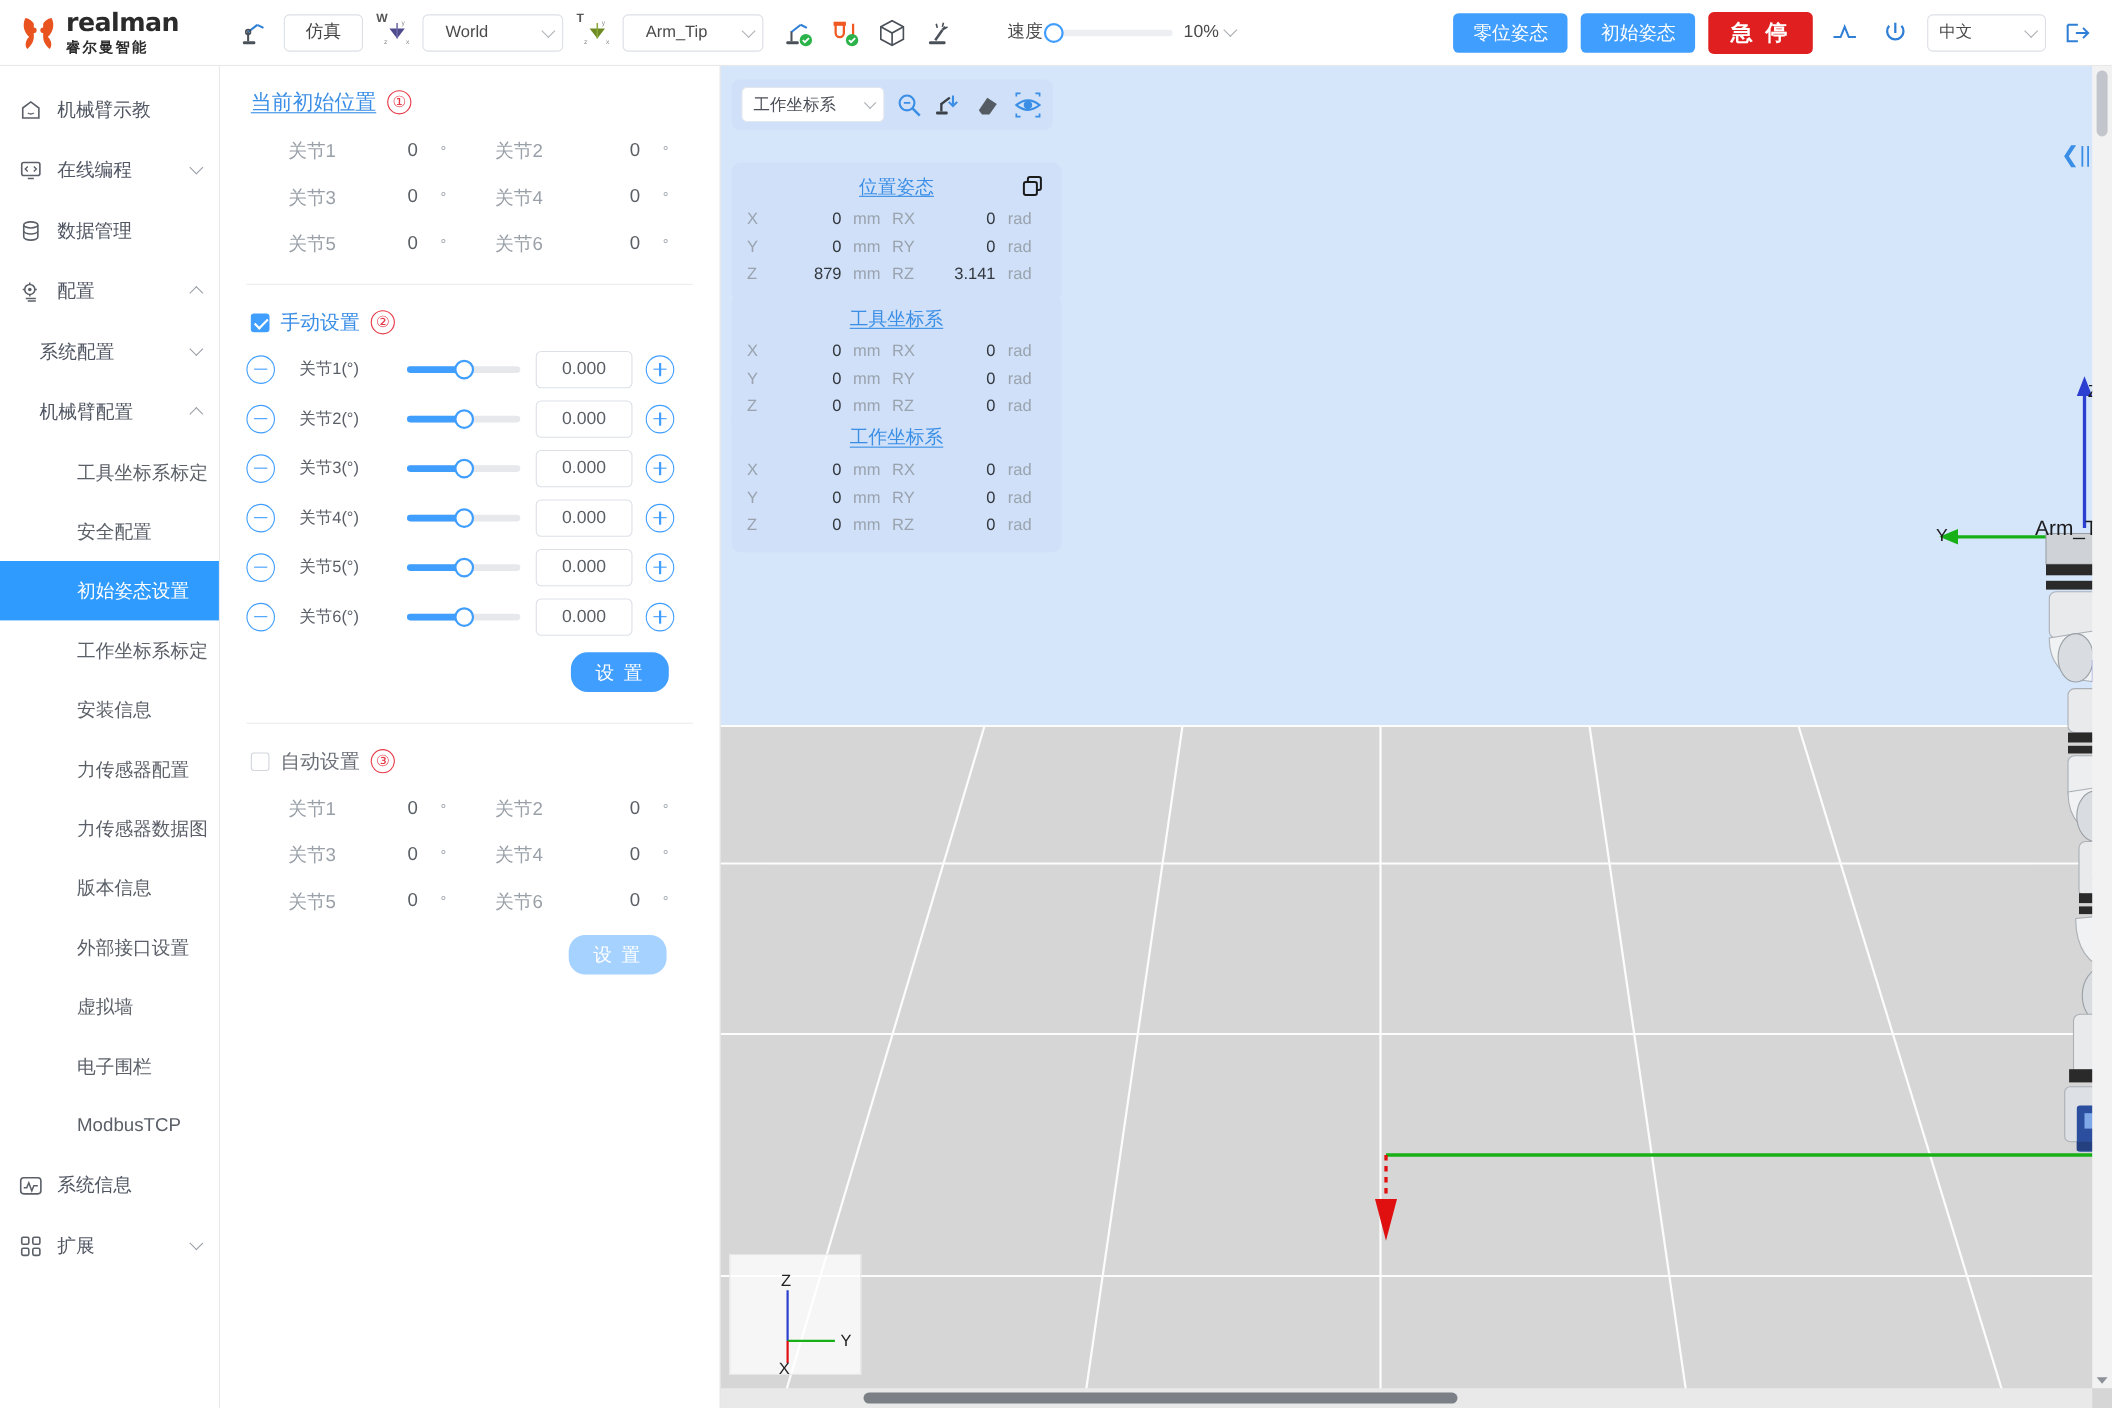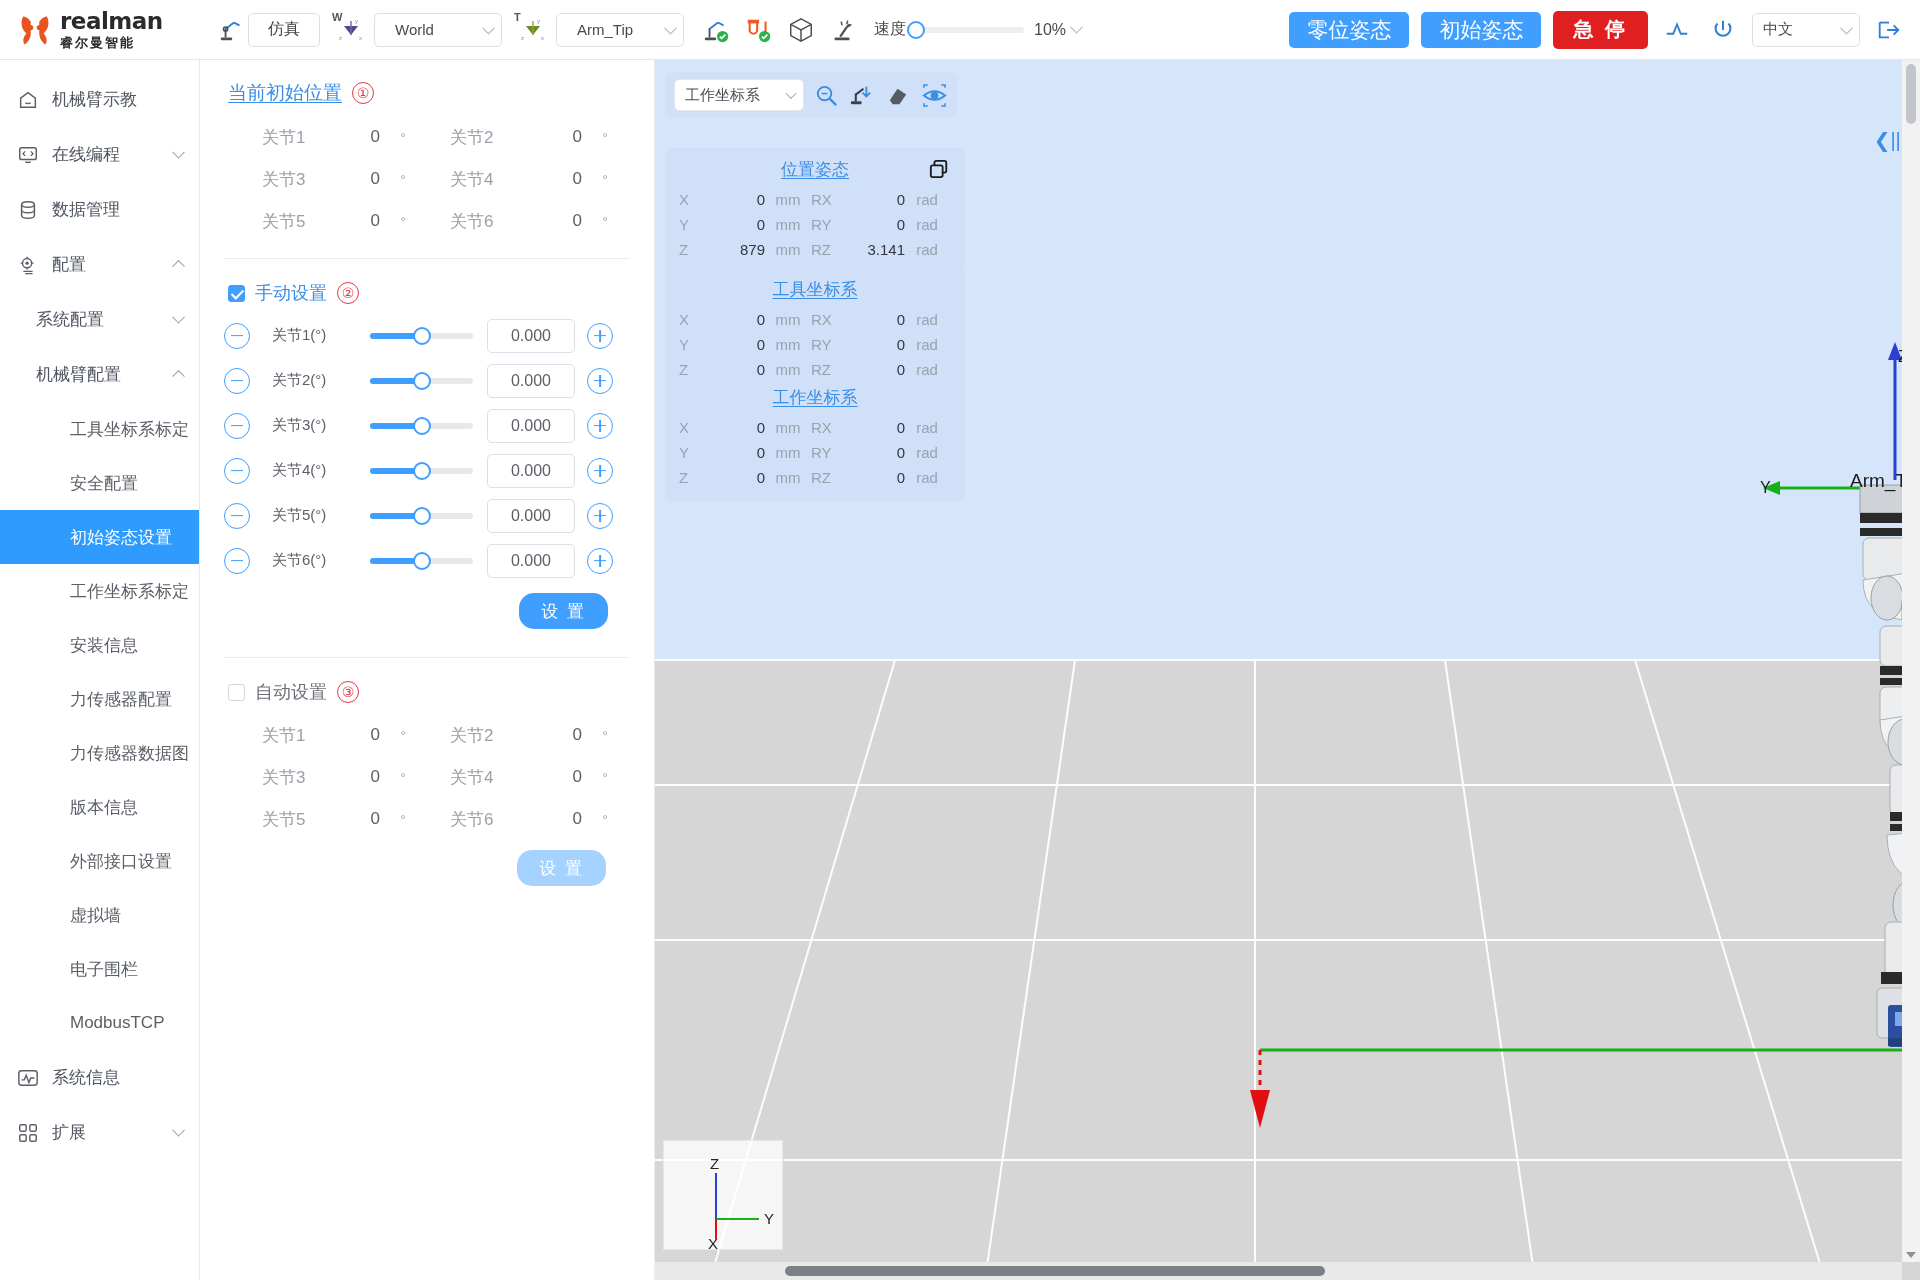--- a/index.html
+++ b/index.html
@@ -48,39 +48,39 @@
     font-size: 15px; color: #4a4a4a; display: flex; align-items: center;
     position: relative; cursor: pointer;
   }
   .select-box .caret {
     position: absolute; right: 8px; top: 50%; width: 9px; height: 9px;
     border-right: 1.6px solid #b0b3b8; border-bottom: 1.6px solid #b0b3b8;
     transform: translateY(-70%) rotate(45deg);
   }
   .tool-icons { display: flex; align-items: center; gap: 12px; margin-left: 18px; }
   .speed-wrap { display: flex; align-items: center; gap: 10px; margin-left: 16px; }
-  .speed-label { font-size: 16px; color: #4a4a4a; }
+  .speed-label { font-size: 16px; color: #4a4a4a; margin-left: 32px; }
   .speed-track {
     width: 108px; height: 6px; background: #eceef1; border-radius: 3px; position: relative;
   }
   .speed-knob {
     position: absolute; left: -9px; top: 50%; transform: translateY(-50%);
     width: 18px; height: 18px; border-radius: 50%;
     background: #fff; border: 2px solid #409eff;
   }
   .speed-val { font-size: 16px; color: #4a4a4a; display: flex; align-items: center; gap: 6px; cursor: pointer; }
   .speed-val .caret {
     width: 9px; height: 9px; border-right: 1.6px solid #a9adb3; border-bottom: 1.6px solid #a9adb3;
     transform: translateY(-25%) rotate(45deg);
   }
 
   .topbar-right { margin-left: auto; display: flex; align-items: center; gap: 12px; }
   .btn-blue {
     height: 36px; padding: 0 18px; border-radius: 5px; border: none;
-    background: #409eff; color: #fff; font-size: 21px; cursor: pointer;
+    background: #409eff; color: #fff; font-size: 17px; cursor: pointer;
     display: inline-flex; align-items: center; justify-content: center;
   }
   .btn-stop {
     height: 38px; padding: 0 20px; border-radius: 5px; border: none;
     background: #e02020; color: #fff; font-size: 20px; font-weight: 700;
     letter-spacing: 3px; cursor: pointer;
     display: inline-flex; align-items: center; justify-content: center;
   }
   .icon-btn { width: 34px; height: 34px; display: inline-flex; align-items: center; justify-content: center; cursor: pointer; }
   .lang-select {
@@ -303,21 +303,21 @@
     <span class="tb-icon">
       <svg viewBox="0 0 28 28" width="26" height="26">
         <path d="M6 22 L6 12" stroke="#4a5058" stroke-width="2" fill="none"></path>
         <path d="M6 13 L15 6" stroke="#2f7fd6" stroke-width="2" fill="none"></path>
         <path d="M15 6 L21 9" stroke="#2f7fd6" stroke-width="2" fill="none"></path>
         <circle cx="6" cy="13" r="2.3" fill="none" stroke="#4a5058" stroke-width="1.6"></circle>
         <rect x="1" y="22" width="12" height="3" rx="1" fill="#4a5058"></rect>
       </svg>
     </span>
 
-    <button class="pill-btn" style="">仿真</button>
+    <button class="pill-btn" style="margin-left:10px;">仿真</button>
 
     <div class="frame-group">
       <span class="frame-badge">
         <span class="lead">W</span>
         <svg viewBox="0 0 34 34" width="34" height="34">
           <path d="M17 22 L10 13 L24 13 Z" fill="#4f4a8c"></path>
           <path d="M17 22 L17 8" stroke="#6f6aa8" stroke-width="1.4"></path>
           <text x="21" y="10" font-size="6" fill="#888">y</text>
           <text x="5" y="27" font-size="6" fill="#888">z</text>
           <text x="25" y="27" font-size="6" fill="#888">x</text>

